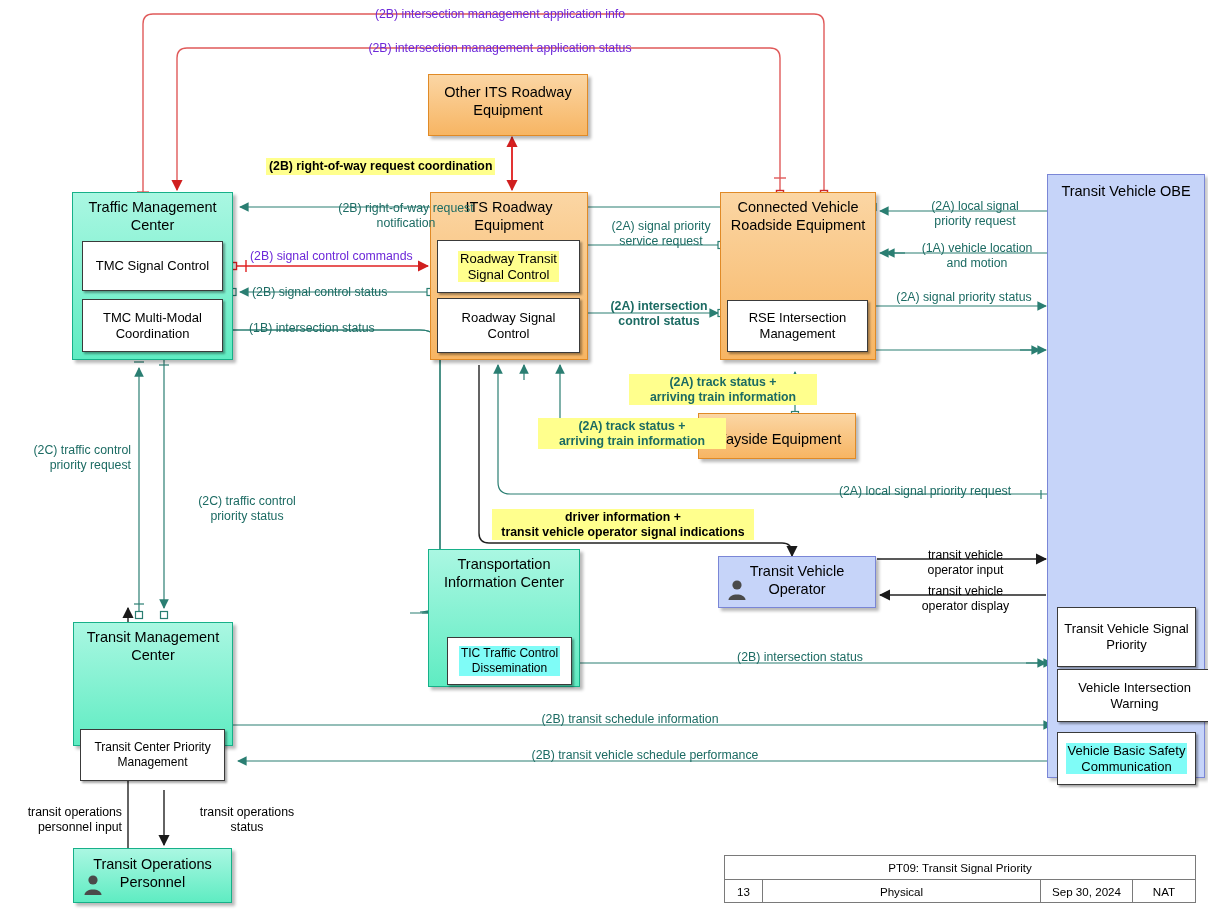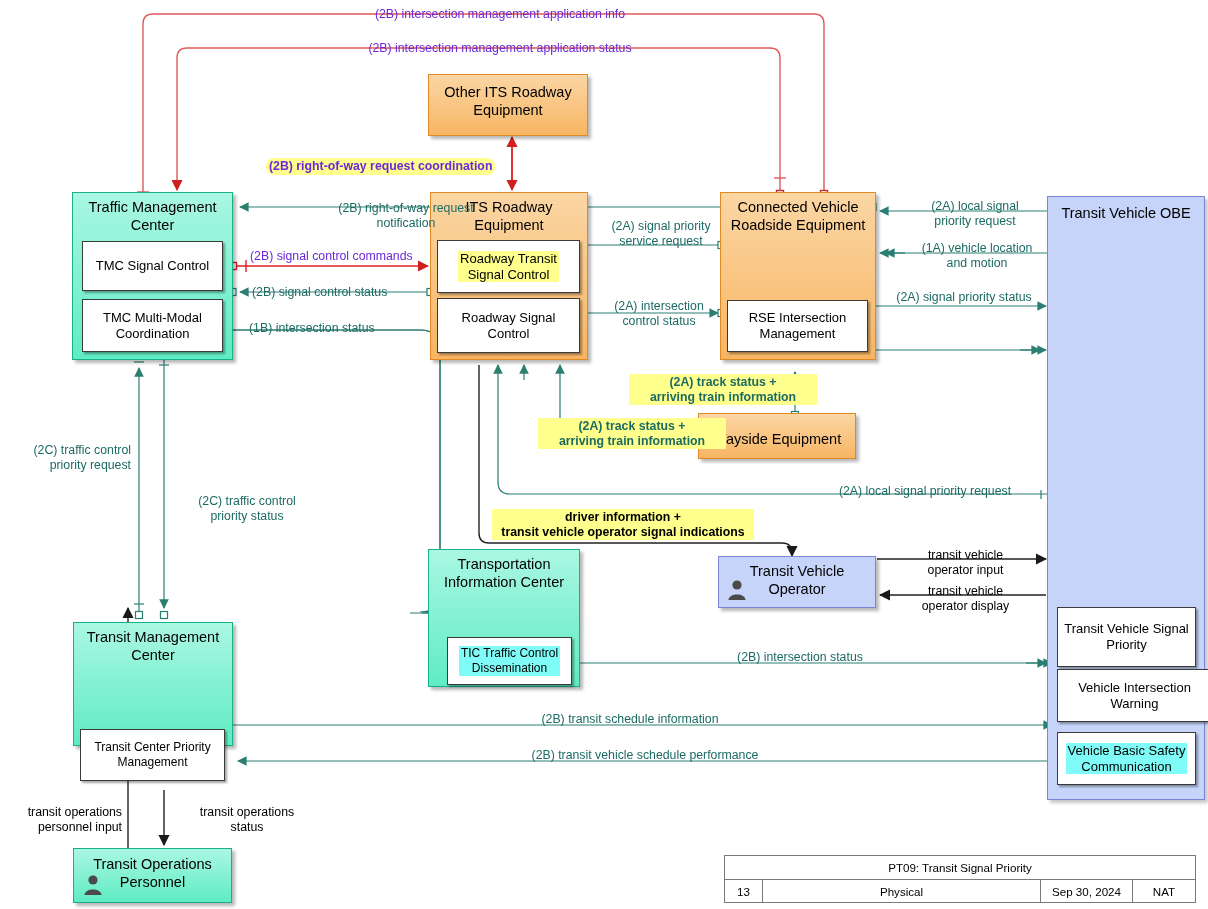--- a/index.html
+++ b/index.html
@@ -25,21 +25,21 @@
   .hl-cyan{background:#7ffcf7;}
 
   
   .lbl{position:absolute;font-size:12.3px;line-height:1.18;color:#1c6b63;white-space:nowrap;}
   .lbl.c{text-align:center;}
   .lbl.r{text-align:right;}
   .lbl.l{text-align:center;}
   .lbl.red{color:#6d28d9;}
   .lbl.black{color:#000;}
   .lbl.ybg{background:#ffff8d;font-weight:bold;}
-  .lbl.ybg-red{background:#ffff8d;color:#6d28d9;font-weight:bold;border-radius:8px;}
+  .lbl.ybg-red{background:#ffff8d;color:#000000;font-weight:bold;}
 
   svg.wires{position:absolute;left:0;top:0;width:1208px;height:909px;pointer-events:none;}
 
   
   #legend{position:absolute;border:1px solid #7a7a7a;box-sizing:border-box;background:#fff;}
   #legend .lrow{display:flex;border-bottom:1px solid #7a7a7a;}
   #legend .lrow:last-child{border-bottom:none;}
   #legend .lcell{box-sizing:border-box;border-right:1px solid #7a7a7a;
         display:flex;align-items:center;justify-content:center;font-size:11.6px;color:#000;height:23px;}
   #legend .lcell:last-child{border-right:none;}
@@ -205,21 +205,21 @@
   </div>
   <div class="sub" style="left:727px;top:300px;width:141px;height:52px;">
     <span style="white-space:pre-line;">RSE Intersection
 Management</span>
   </div>
 
   <div class="box orange2" style="left:698px;top:413px;width:158px;height:46px;">
     <div class="title" style="padding-top:17px;"><span>Wayside Equipment</span></div>
   </div>
 
-  <div class="box blue" style="left:1047px;top:196px;width:158px;height:604px;box-shadow:3px 3px 3px rgba(0,0,0,.22);">
+  <div class="box blue" style="left:1047px;top:174px;width:158px;height:604px;box-shadow:3px 3px 3px rgba(0,0,0,.22);">
     <div class="title" style="padding-top:8px;"><span>Transit Vehicle OBE</span></div>
   </div>
   <div class="sub" style="left:1057px;top:607px;width:139px;height:60px;">
     <span style="white-space:pre-line;">Transit Vehicle Signal
 Priority</span>
   </div>
   <div class="sub" style="left:1057px;top:669px;width:155px;height:53px;">
     <span style="white-space:pre-line;">Vehicle Intersection
 Warning</span>
   </div>
@@ -274,21 +274,21 @@
 
   <div class="lbl red l" style="left:250px;top:249px;">(2B) signal control commands</div>
 
   <div class="lbl l" style="left:252px;top:285px;">(2B) signal control status</div>
 
   <div class="lbl l" style="left:249px;top:321px;">(1B) intersection status</div>
 
   <div class="lbl c" style="left:591px;top:219px;width:140px;white-space:pre-line;">(2A) signal priority
 service request</div>
 
-  <div class="lbl c" style="left:594px;top:299px;width:130px;white-space:pre-line;">(2A) intersection
+  <div class="lbl c" style="left:594px;top:299px;width:130px;white-space:pre-line;font-weight:bold;">(2A) intersection
 control status</div>
 
   <div class="lbl c" style="left:895px;top:199px;width:160px;white-space:pre-line;">(2A) local signal
 priority request</div>
 
   <div class="lbl c" style="left:898px;top:241px;width:158px;white-space:pre-line;">(1A) vehicle location
 and motion</div>
 
   <div class="lbl c" style="left:874px;top:290px;width:180px;">(2A) signal priority status</div>
 

